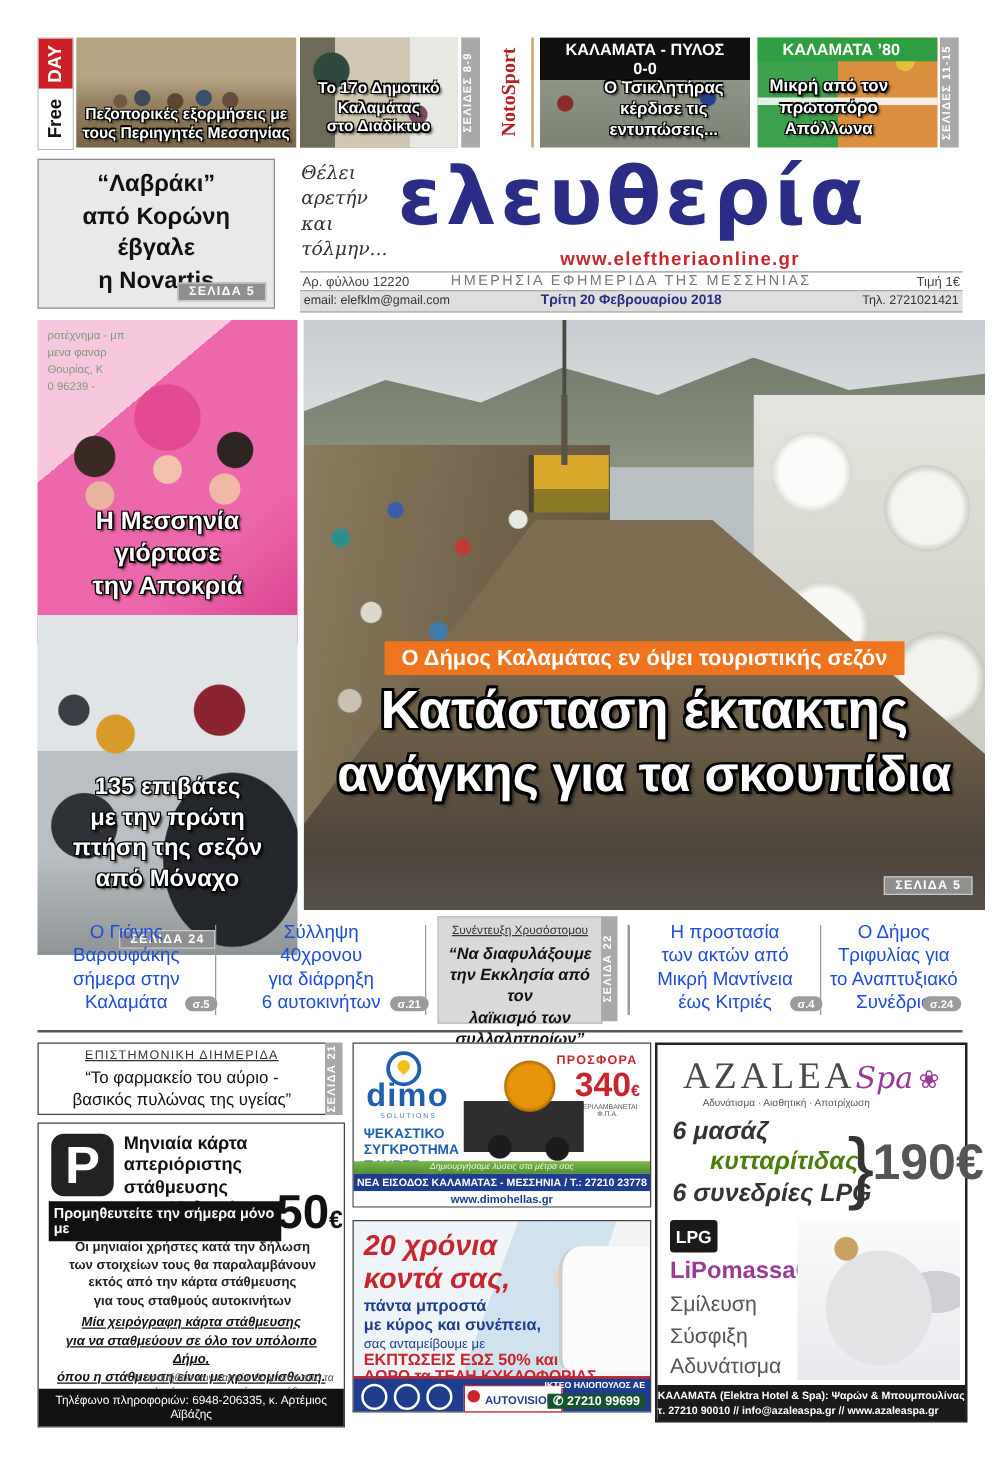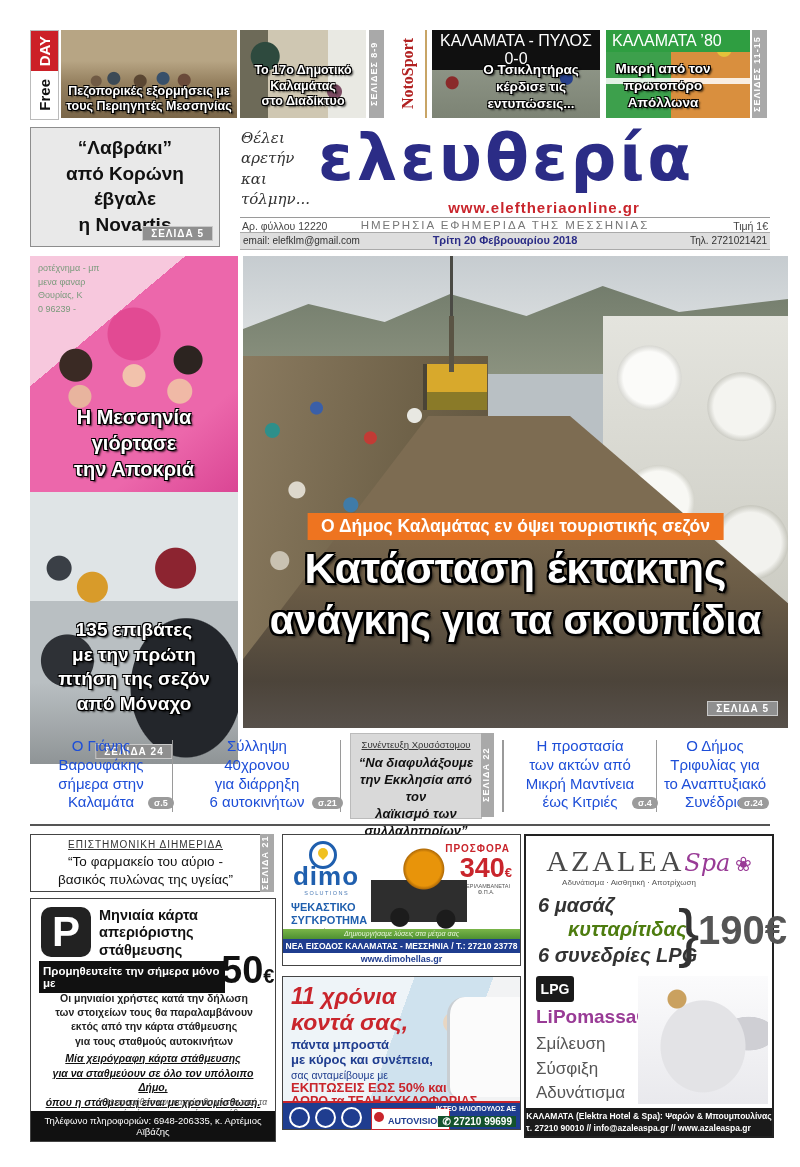--- a/index.html
+++ b/index.html
@@ -8,21 +8,21 @@
   .abs{position:absolute;}
   .photo{position:absolute;overflow:hidden;}
   .ml{white-space:pre-line;}
   .cap{color:#fff;font-weight:bold;text-align:center;
        text-shadow:-1px -1px 0 #000,1px -1px 0 #000,-1px 1px 0 #000,1px 1px 0 #000,2px 2px 2px rgba(0,0,0,.8);}
   .badge{background:#8f8f8f;color:#fff;font-size:10px;font-weight:bold;padding:1px 8px;
          border:1px solid #c9c9c9;letter-spacing:1px;}
   .vtab{background:#a9a9a9;color:#fff;font-size:9px;font-weight:bold;
         writing-mode:vertical-rl;transform:rotate(180deg);text-align:center;letter-spacing:1px;}
   .vtext{writing-mode:vertical-rl;transform:rotate(180deg);}
-  .hdrbar{color:#fff;font-weight:normal;font-size:16px;padding:2px 6px;}
+  .hdrbar{color:#fff;font-weight:bold;font-size:13px;padding:2px 20px;}
   .outline-lg{color:#fff;font-weight:bold;text-align:center;
        text-shadow:-2px -2px 0 #000,2px -2px 0 #000,-2px 2px 0 #000,2px 2px 0 #000,
                    -2px 0 0 #000,2px 0 0 #000,0 -2px 0 #000,0 2px 0 #000,3px 3px 3px rgba(0,0,0,.7);}
   .rule{position:absolute;background:#9a9a9a;}
   .teaser{font-size:15px;line-height:1.25;text-align:center;color:#1d4ed8;}
   .pgdot{position:absolute;background:#9b9b9b;color:#fff;font-size:9px;font-weight:bold;
          border-radius:8px;padding:1px 6px;}
   .adborder{border:1px solid #444;}
 </style>
 </head>
@@ -308,21 +308,21 @@
                 font-size:9px;font-weight:bold;text-align:center;line-height:12px;">www.dimohellas.gr</div>
   </div>
 
   <div class="abs adborder" style="left:282px;top:976px;width:237px;height:152px;
               background-image:
                 radial-gradient(circle at 72% 30%, #e8d6c2 0 10px, transparent 11px),
                 radial-gradient(circle at 85% 42%, #e2c9b2 0 11px, transparent 12px),
                 linear-gradient(110deg, #eef4f8 0 45%, #cfe2ee 45% 72%, #f2f3f4 72% 100%);">
     <div style="position:absolute;right:0;top:20px;width:70px;height:100px;background:#fbfbfb;
                 border-radius:18px 0 0 10px;border-left:3px solid #c9ced2;"></div>
-    <div style="position:absolute;left:8px;top:6px;color:#c9252c;font-size:23px;font-weight:bold;font-style:italic;">11 χρόνια</div>
+    <div style="position:absolute;left:8px;top:6px;color:#c9252c;font-size:23px;font-weight:bold;font-style:italic;">20 χρόνια</div>
     <div style="position:absolute;left:8px;top:32px;color:#c9252c;font-size:23px;font-weight:bold;font-style:italic;">κοντά σας,</div>
     <div style="position:absolute;left:8px;top:60px;color:#1f3d8f;font-size:13px;font-weight:bold;">πάντα μπροστά</div>
     <div style="position:absolute;left:8px;top:75px;color:#1f3d8f;font-size:13px;font-weight:bold;">με κύρος και συνέπεια,</div>
     <div style="position:absolute;left:8px;top:92px;color:#1f3d8f;font-size:10.5px;">σας ανταμείβουμε με</div>
     <div style="position:absolute;left:8px;top:103px;color:#c9252c;font-size:13px;font-weight:bold;">ΕΚΠΤΩΣΕΙΣ ΕΩΣ 50% και</div>
     <div style="position:absolute;left:8px;top:117px;color:#c9252c;font-size:12.5px;font-weight:bold;">ΔΩΡΟ τα ΤΕΛΗ ΚΥΚΛΟΦΟΡΙΑΣ</div>
     <div style="position:absolute;left:8px;top:131px;color:#1f3d8f;font-size:8.5px;font-style:italic;">για έναν τυχερό νικητή κάθε μήνα!</div>
     <div style="position:absolute;left:0;right:0;bottom:0;height:26px;background:#1f3d8f;border-top:2px solid #c9252c;">
       <span style="position:absolute;left:6px;top:4px;width:17px;height:17px;border:2px solid #fff;border-radius:50%;"></span>
       <span style="position:absolute;left:32px;top:4px;width:17px;height:17px;border:2px solid #fff;border-radius:50%;"></span>

